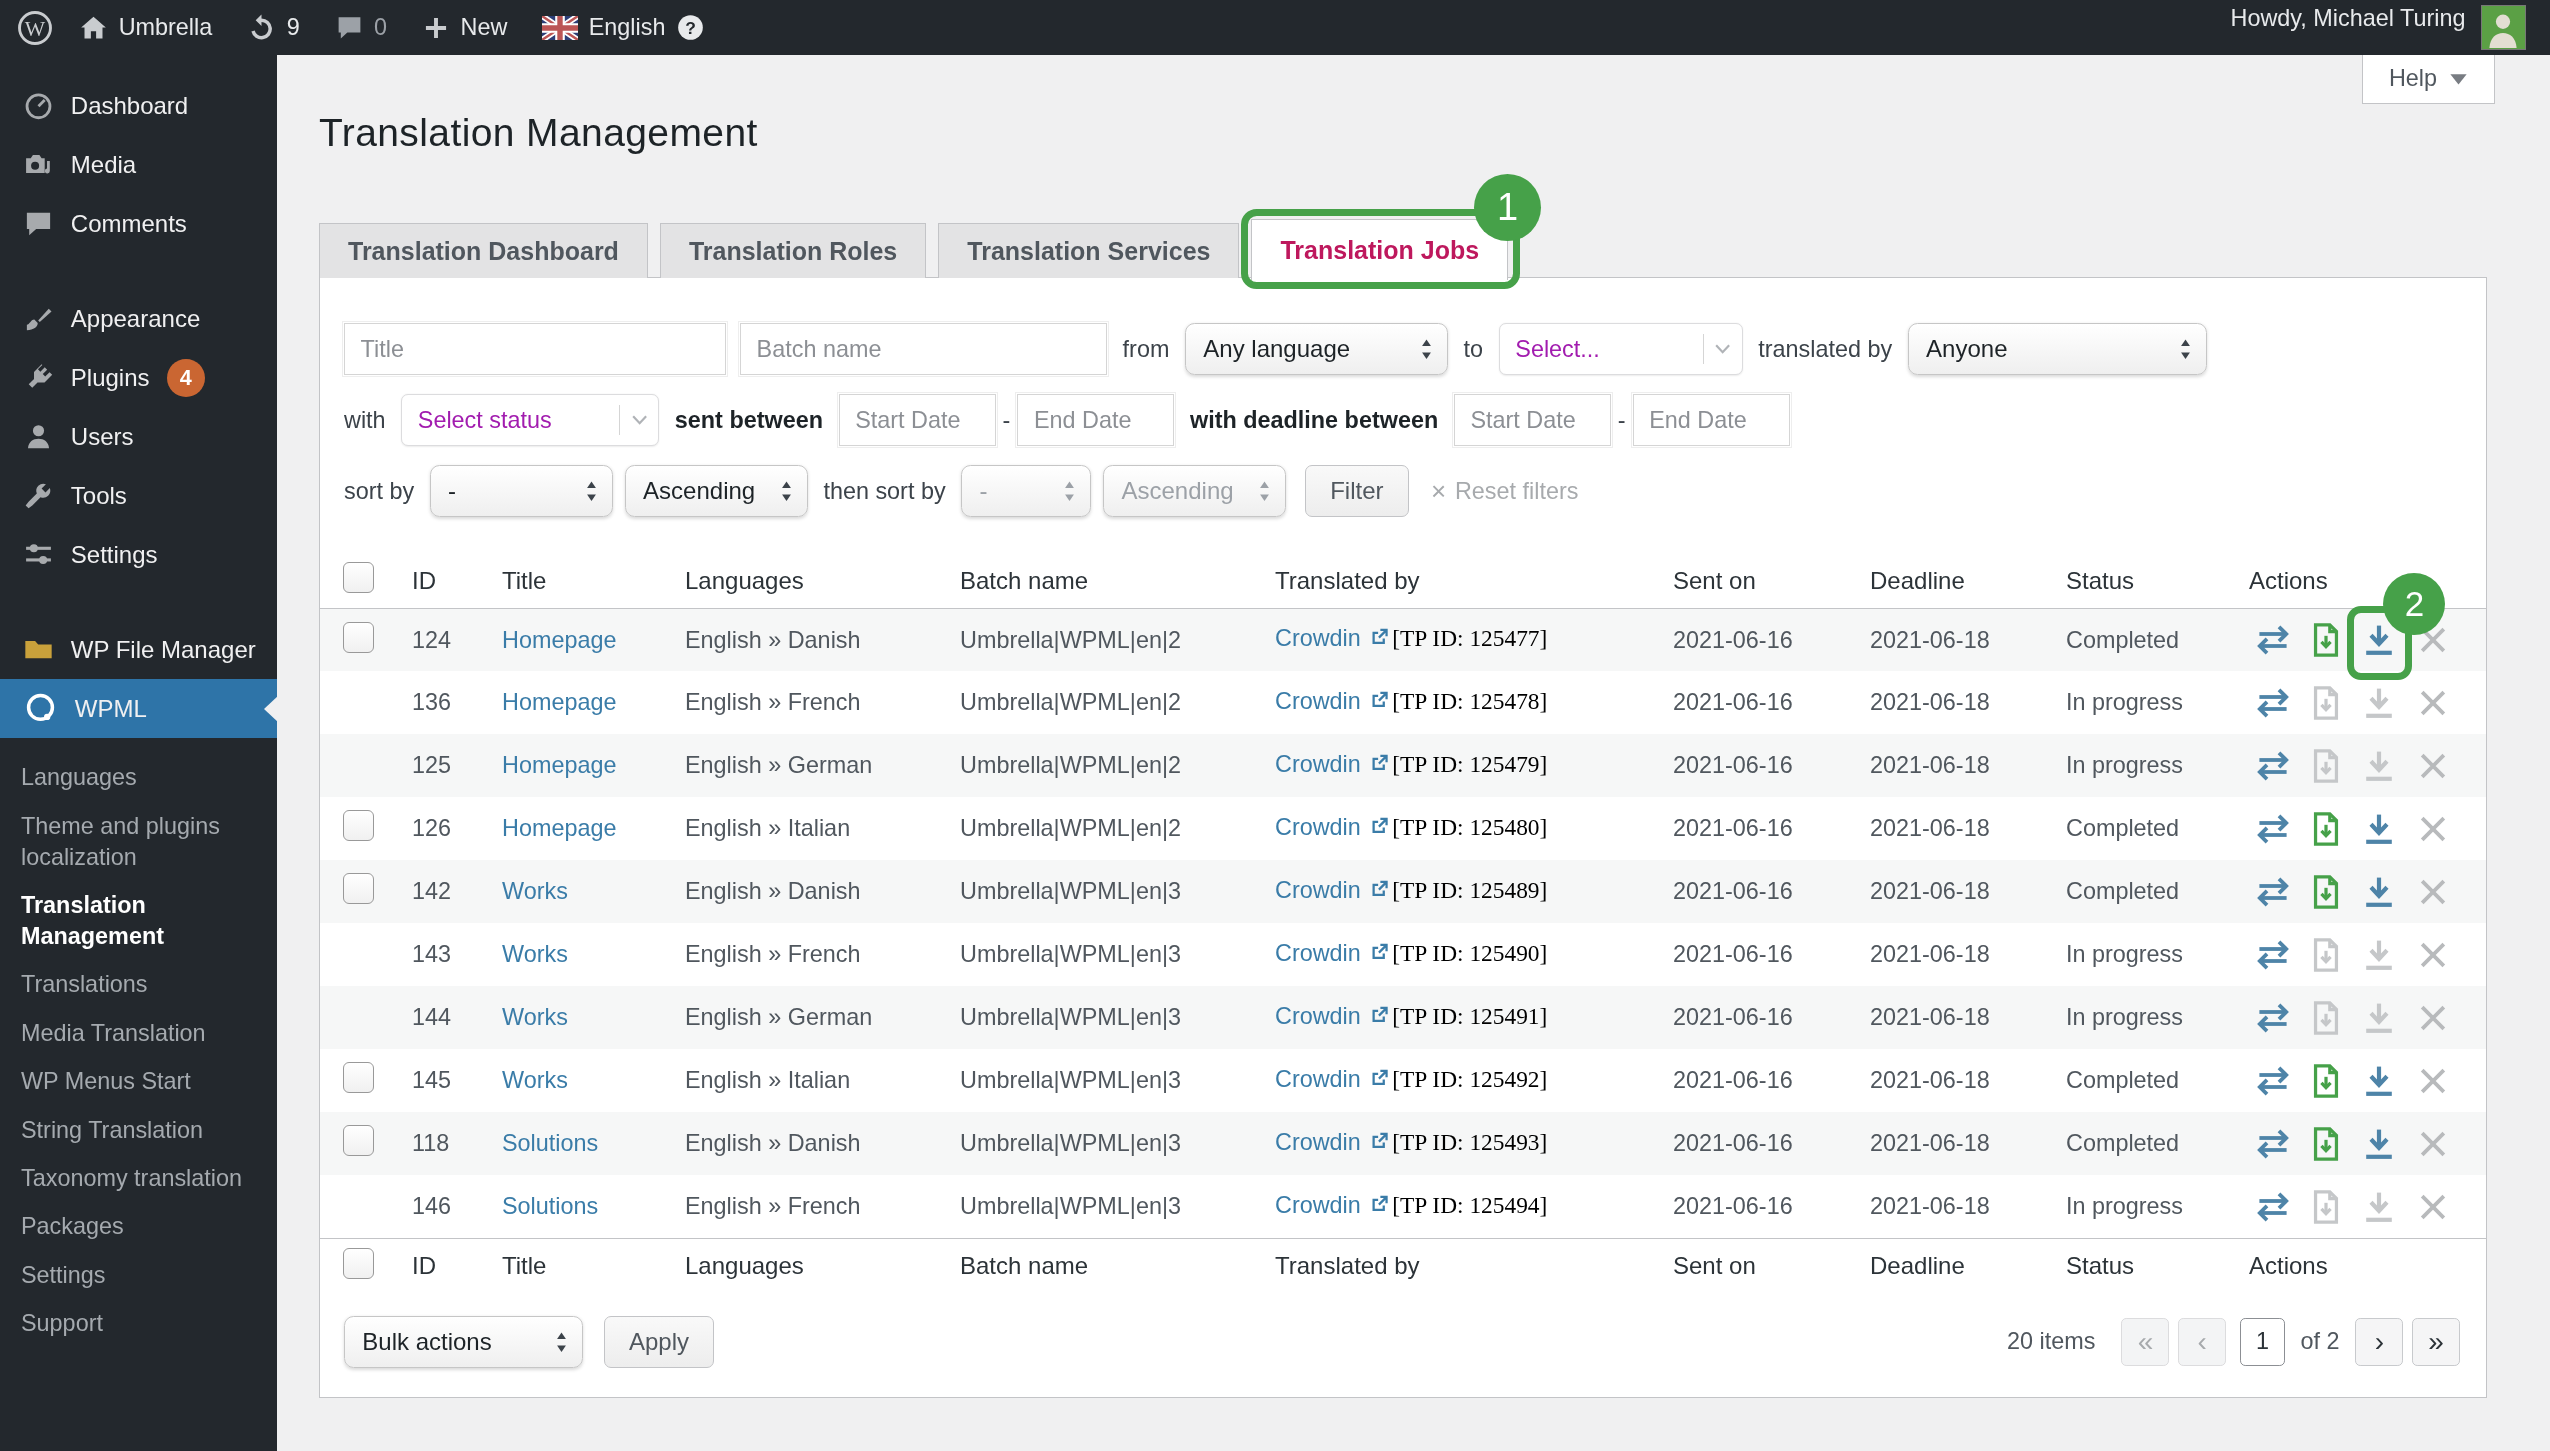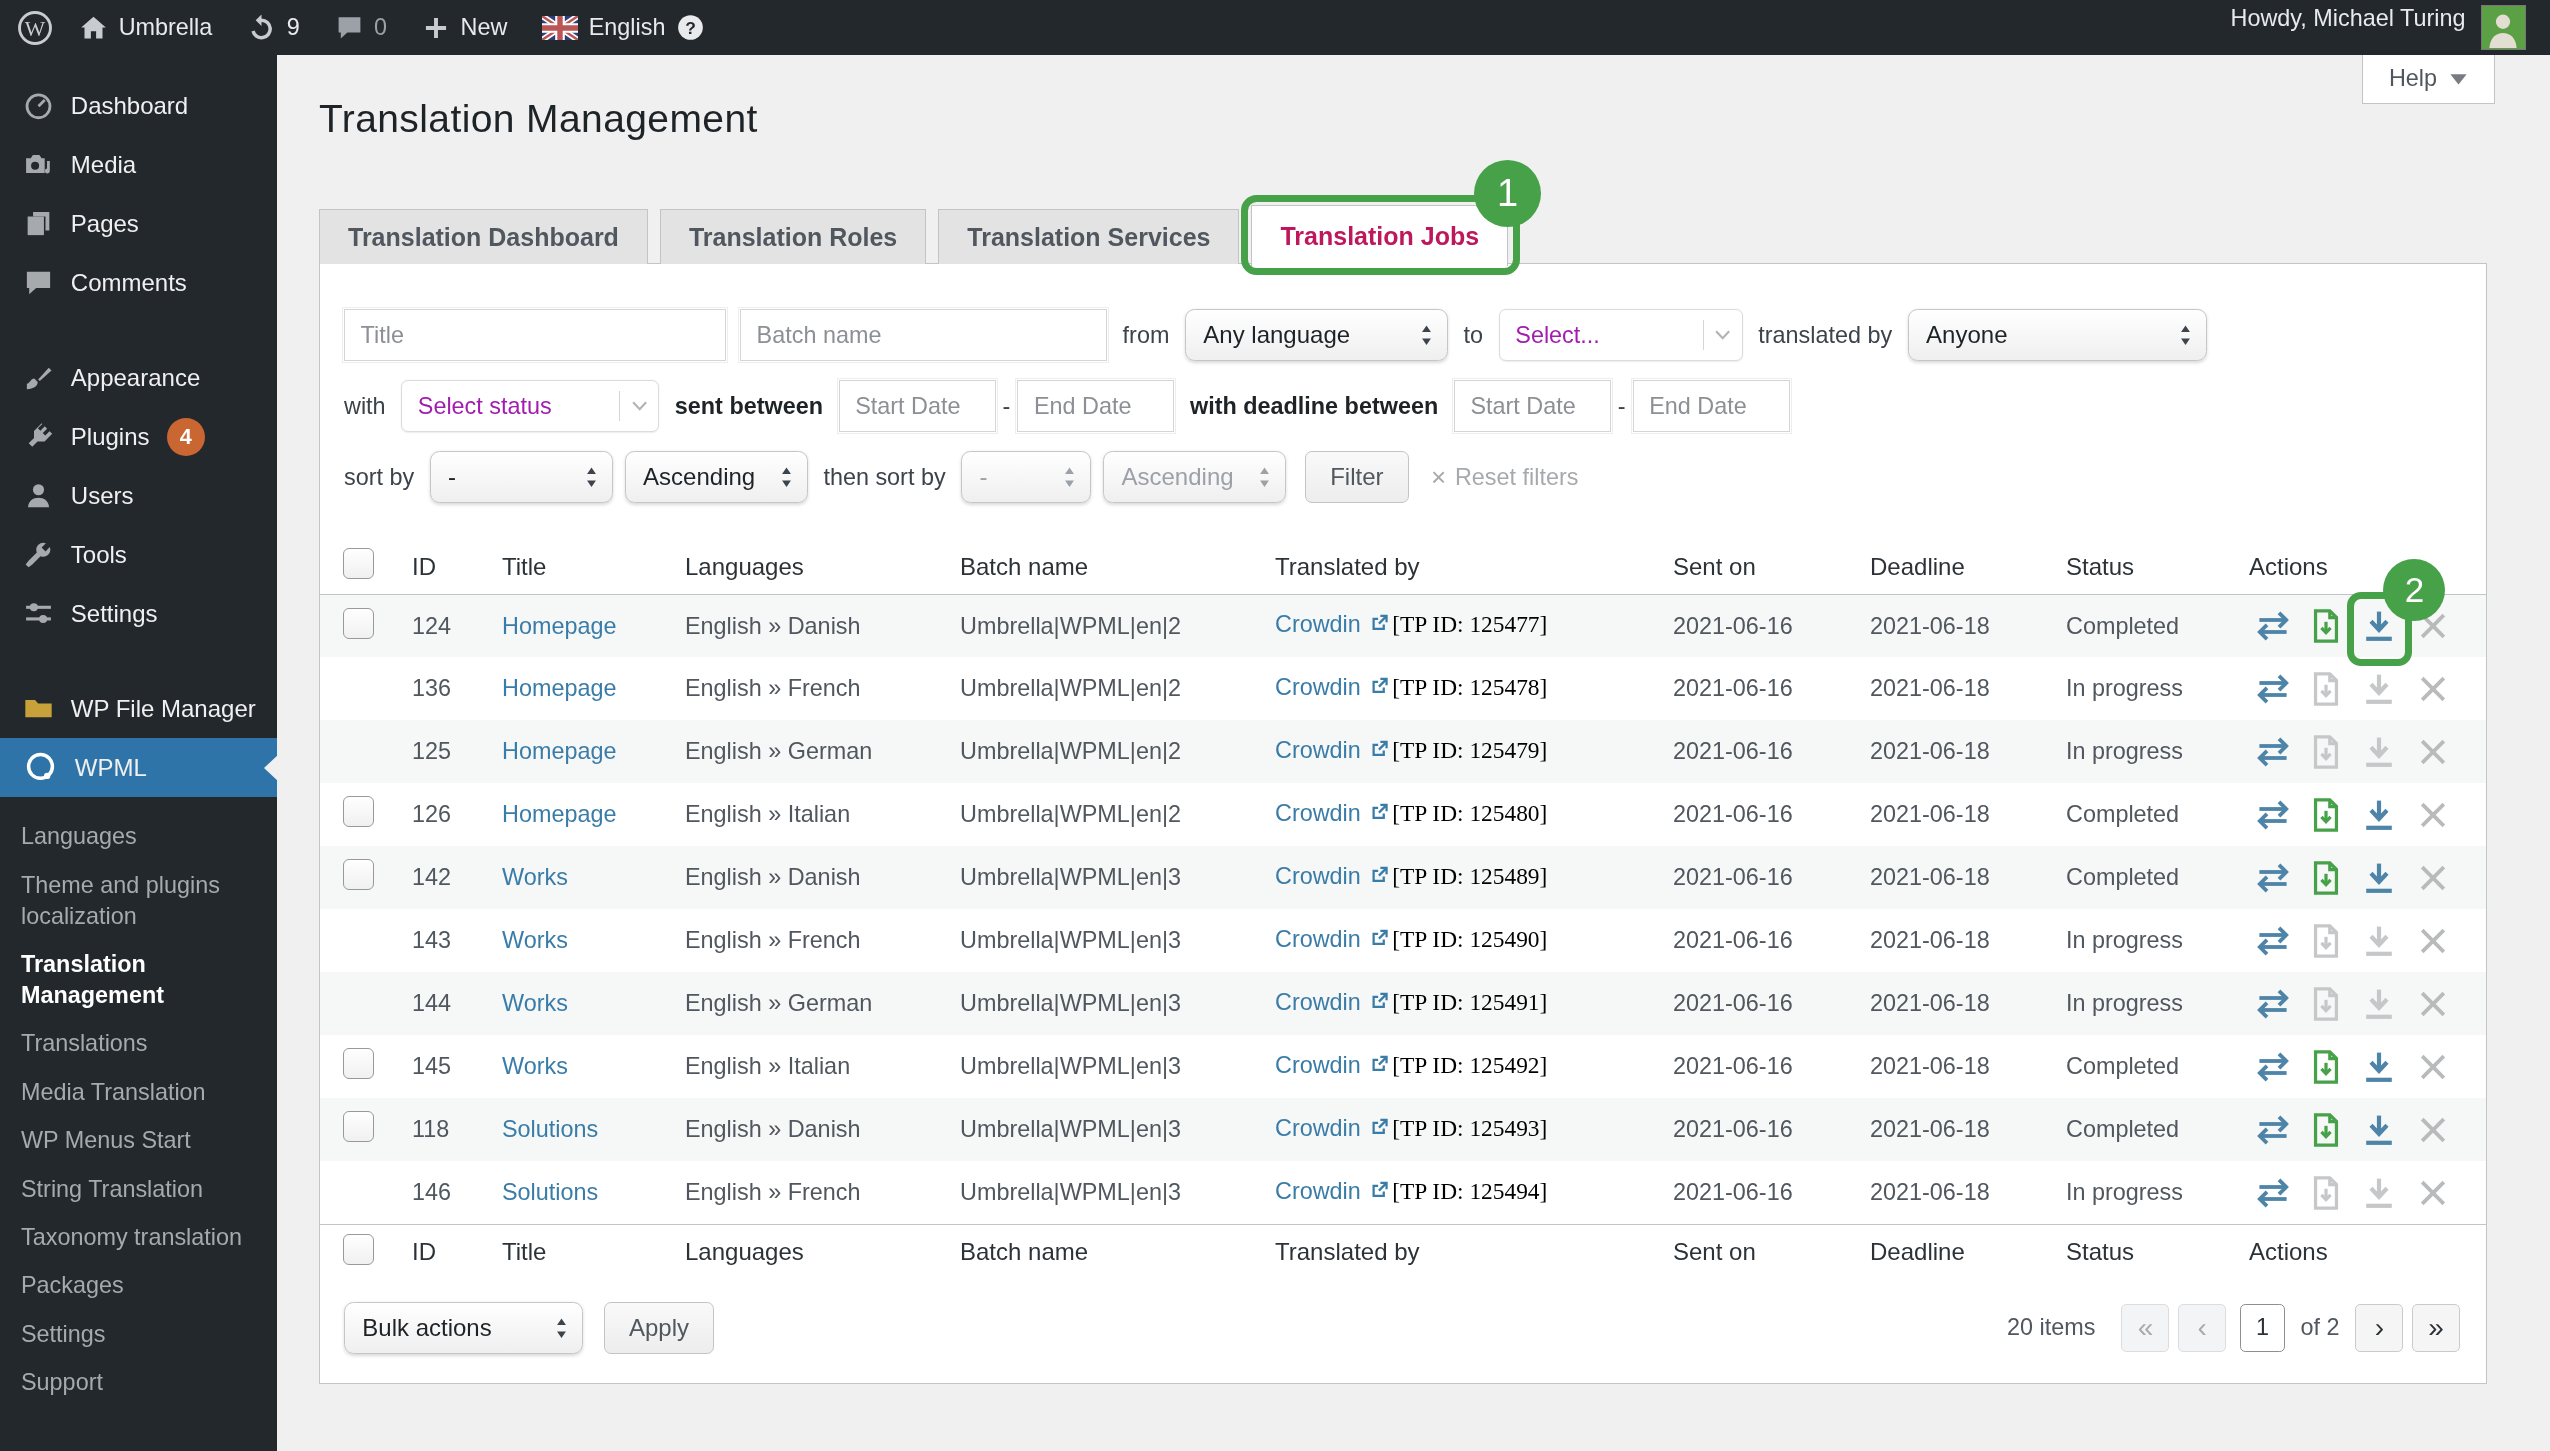--- a/index.html
+++ b/index.html
@@ -37,21 +37,21 @@
   .menu-item.active svg { color:#fff; }
   .menu-item.active .arrow {
     position:absolute; right:-1.7px; top:50%; transform:translateY(-50%);
     width:0; height:0; border-top:14px solid transparent; border-bottom:14px solid transparent;
     border-right:15.6px solid #f0f0f1;
   }
   #submenu { list-style:none; padding:15.6px 0 0 21px; }
   #submenu li { font-size:23.4px; color:#a5aaaf; line-height:31px; padding:8.7px 26px 8.7px 0; cursor:pointer; }
   #submenu li.current { color:#ffffff; font-weight:bold; }
   
-  #content { position:absolute; top:55px; left:277px; width:2273px; height:1396px; padding:4px 54px 0 42px; }
+  #content { position:absolute; top:55px; left:277px; width:2273px; height:1396px; padding:18px 54px 0 42px; }
   #help-tab {
     position:absolute; top:0; right:55px; background:#fff; border:0.9px solid #c3c4c7; border-top:none;
     padding:10.4px 26px; color:#50575e; font-size:23.4px; display:flex; align-items:center; gap:12px; cursor:pointer;
   }
   #page-title { font-size:39px; font-weight:400; color:#1d2327; padding-top:38px; letter-spacing:0.4px; }
   
   #tabs { display:flex; align-items:flex-end; gap:12px; margin-top:64px; position:relative; z-index:3; }
   .tab {
     height:55px; padding:0 28px; display:inline-flex; align-items:center;
     background:#e3e3e4; border:0.9px solid #c3c4c7; border-bottom:none;
@@ -219,29 +219,20 @@
             <path d="M2 6h3l1.4-2.2h4.2L12 6h2v9.5H2z"></path>
             <circle cx="7.8" cy="10.8" r="2.6" fill="#23282d"></circle>
             <path d="M15.5 7.8h1.8v6.4a1.6 1.6 0 1 1-1.8-1.6z"></path>
           </svg>
         </span>
         <span>Media</span>
       </li>
       <li class="menu-item">
         <span style="display: inline-flex;">
           <svg width="31" height="31" viewBox="0 0 20 20" fill="currentColor">
-            <path d="M6.5 2.5H17v12h-2.5v-9h-8z"></path>
-            <rect x="3" y="5.5" width="10.5" height="12"></rect>
-          </svg>
-        </span>
-        <span>Pages</span>
-      </li>
-      <li class="menu-item">
-        <span style="display: inline-flex;">
-          <svg width="31" height="31" viewBox="0 0 20 20" fill="currentColor">
             <path d="M2.5 3h15v10.5H8.5l-4.5 4v-4h-1.5z"></path>
           </svg>
         </span>
         <span>Comments</span>
       </li>
       <li class="menu-item sep">
         <span style="display: inline-flex;">
           <svg width="31" height="31" viewBox="0 0 20 20" fill="currentColor">
             <path d="M9.8 11.3l6.8-7.6 1.8 1.8-7.6 6.8z"></path>
             <path d="M2.5 17.5c4.4 0 7-2.2 7-4.6l-2.2-2.2c-2.4 0-3 3.4-4.8 3.4 0 1.6 0 2.2 0 3.4z"></path>

